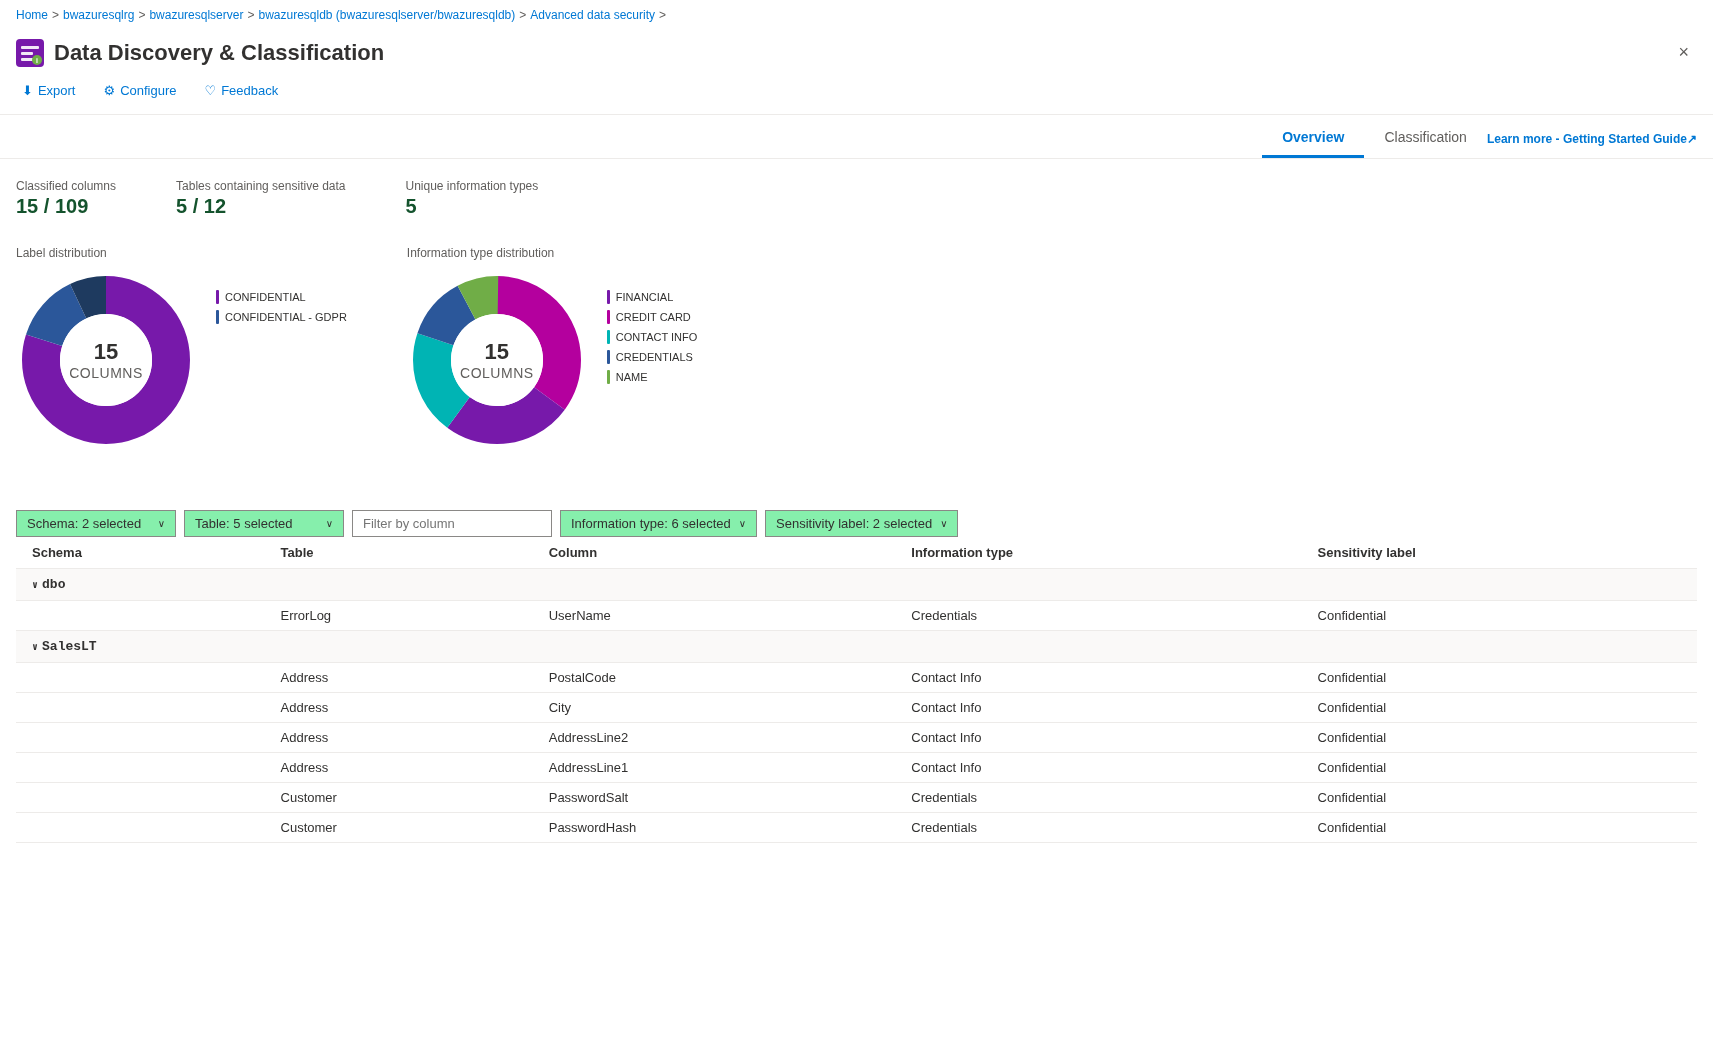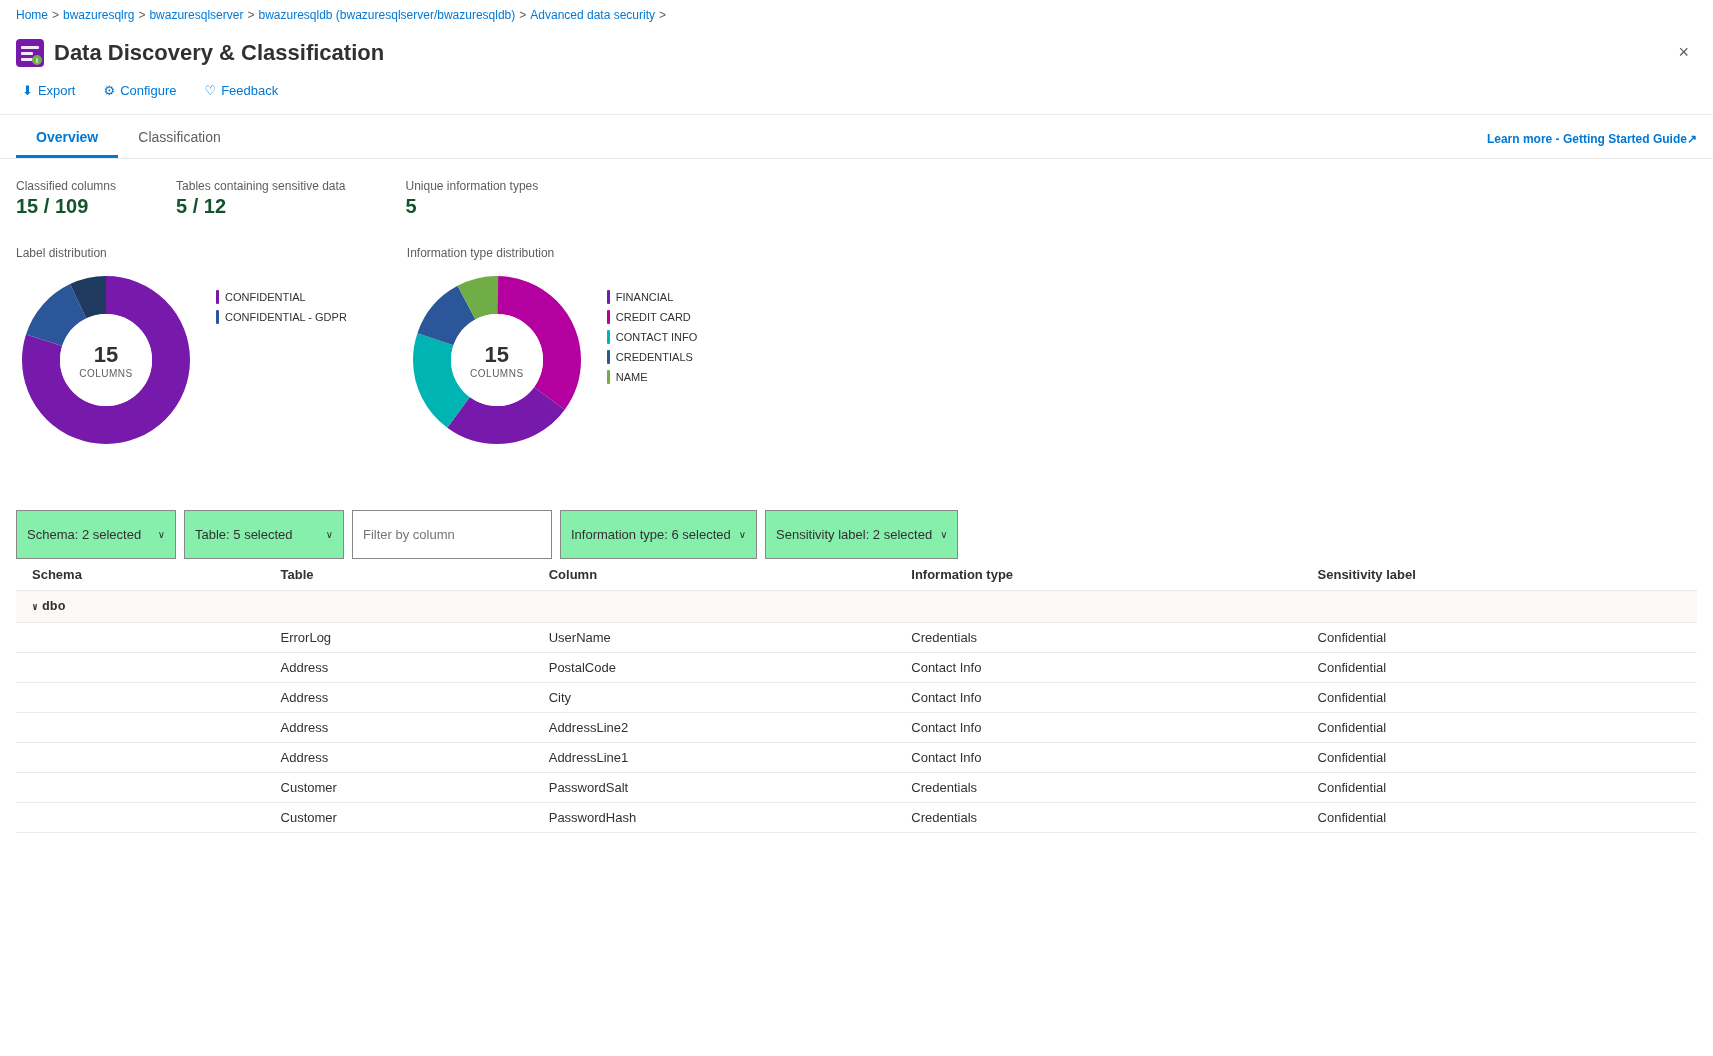--- a/index.html
+++ b/index.html
@@ -11,48 +11,48 @@
 
     .page-header { display: flex; align-items: center; justify-content: space-between; padding: 8px 16px 4px; }
     .page-header-left { display: flex; align-items: center; gap: 10px; justify-content: center; }
     .page-title { font-size: 22px; font-weight: 600; color: #323130; }
     .page-icon { width: 28px; height: 28px; }
     .close-btn { font-size: 18px; color: #605e5c; cursor: pointer; background: none; border: none; padding: 4px 8px; }
 
     .toolbar { display: flex; align-items: center; gap: 16px; padding: 8px 16px 12px; border-bottom: 1px solid #edebe9; }
     .toolbar-btn { display: flex; align-items: center; gap: 5px; color: #0078d4; background: none; border: none; cursor: pointer; font-size: 13px; padding: 4px 6px; }
 
-    .tabs-container { display: flex; align-items: flex-end; justify-content: space-between; padding: 0 16px; border-bottom: 1px solid #edebe9; margin-top: 4px; }
+    .tabs-container { display: flex; align-items: flex-end; justify-content: flex-end; padding: 0 16px; border-bottom: 1px solid #edebe9; margin-top: 4px; }
     .tabs { display: flex; gap: 0; }
     .tab { padding: 10px 20px; cursor: pointer; font-size: 14px; color: #605e5c; border-bottom: 3px solid transparent; font-weight: 400; }
     .tab.active { color: #0078d4; border-bottom: 3px solid #0078d4; font-weight: 600; }
     .learn-more { color: #0078d4; font-size: 12px; text-decoration: none; display: flex; align-items: center; padding-bottom: 12px; font-weight: bold; }
 
     .overview-content { padding: 20px 16px; }
 
     .stats-row { display: flex; gap: 60px; margin-bottom: 28px; }
     .stat-item .stat-label { font-size: 12px; color: #605e5c; margin-bottom: 2px; }
     .stat-item .stat-value { font-size: 20px; font-weight: 600; color: #14532d; }
 
     .charts-row { display: flex; gap: 60px; margin-bottom: 28px; }
     .chart-section { display: flex; align-items: flex-start; gap: 20px; }
     .chart-title { font-size: 12px; color: #605e5c; margin-bottom: 10px; }
     .donut-wrapper { position: relative; width: 180px; height: 180px; }
     .donut-label { position: absolute; top: 50%; left: 50%; transform: translate(-50%, -50%); text-align: center; }
     .donut-label .num { font-size: 22px; font-weight: 600; color: #323130; display: block; }
-    .donut-label .sub { font-size: 10px; color: #605e5c; display: block; letter-spacing: 0.5px; }
+    .donut-label .sub { font-size: 14px; color: #605e5c; display: block; letter-spacing: 0.5px; }
 
     .legend { display: flex; flex-direction: column; gap: 6px; margin-top: 20px; }
     .legend-item { display: flex; align-items: center; gap: 6px; font-size: 11px; color: #323130; }
     .legend-dot { width: 3px; height: 14px; border-radius: 1px; flex-shrink: 0; }
 
     .filters-row { display: flex; gap: 8px; margin-bottom: 0; flex-wrap: wrap; }
     .filter-dropdown { display: flex; align-items: center; justify-content: space-between; border: 1px solid #8a8886; padding: 5px 10px; min-width: 160px; cursor: pointer; font-size: 13px; background: #86efac; }
     .filter-dropdown .chevron { font-size: 10px; margin-left: 8px; }
-    .filter-text-input { border: 1px solid #8a8886; padding: 16px 10px; min-width: 200px; font-size: 13px; outline: none; }
+    .filter-text-input { border: 1px solid #8a8886; padding: 5px 10px; min-width: 200px; font-size: 13px; outline: none; }
 
     .data-table { width: 100%; border-collapse: collapse; margin-top: 0; }
     .data-table th { text-align: left; padding: 8px 16px; font-size: 13px; font-weight: 600; color: #323130; border-bottom: 1px solid #edebe9; background: #fff; }
     .data-table td { padding: 7px 16px; font-size: 13px; color: #323130; border-bottom: 1px solid #edebe9; }
     .schema-group-row td { font-weight: 600; padding: 8px 16px; background: #faf9f8; border-bottom: 1px solid #edebe9; font-family: Liberation Mono, monospace; }
     .schema-chevron { font-size: 10px; margin-right: 4px; }
 
     .filters-section { padding: 12px 16px 0; }
     .table-wrapper { padding: 0 16px; }
   </style>
@@ -251,20 +251,23 @@
     <tr class="schema-group-row">
           <td colspan="5"><span class="schema-chevron">∨</span>dbo</td>
         </tr>
         <tr>
         <td></td>
         <td>ErrorLog</td>
         <td>UserName</td>
         <td>Credentials</td>
         <td>Confidential</td>
       </tr>
+        <tr class="schema-group-row">
+          <td colspan="5"><span class="schema-chevron">∨</span>SalesLT</td>
+        </tr>
         <tr>
         <td></td>
         <td>Address</td>
         <td>PostalCode</td>
         <td>Contact Info</td>
         <td>Confidential</td>
       </tr>
         <tr>
         <td></td>
         <td>Address</td>

